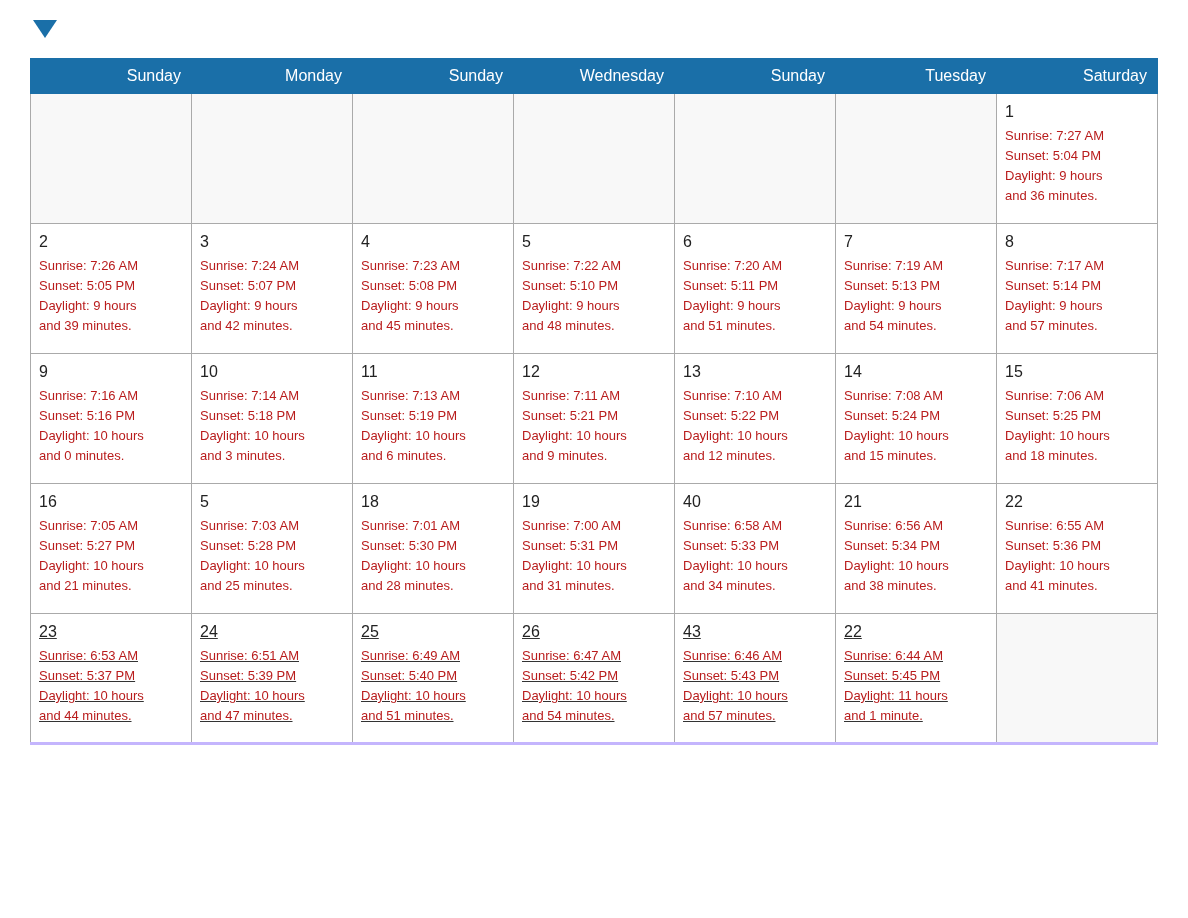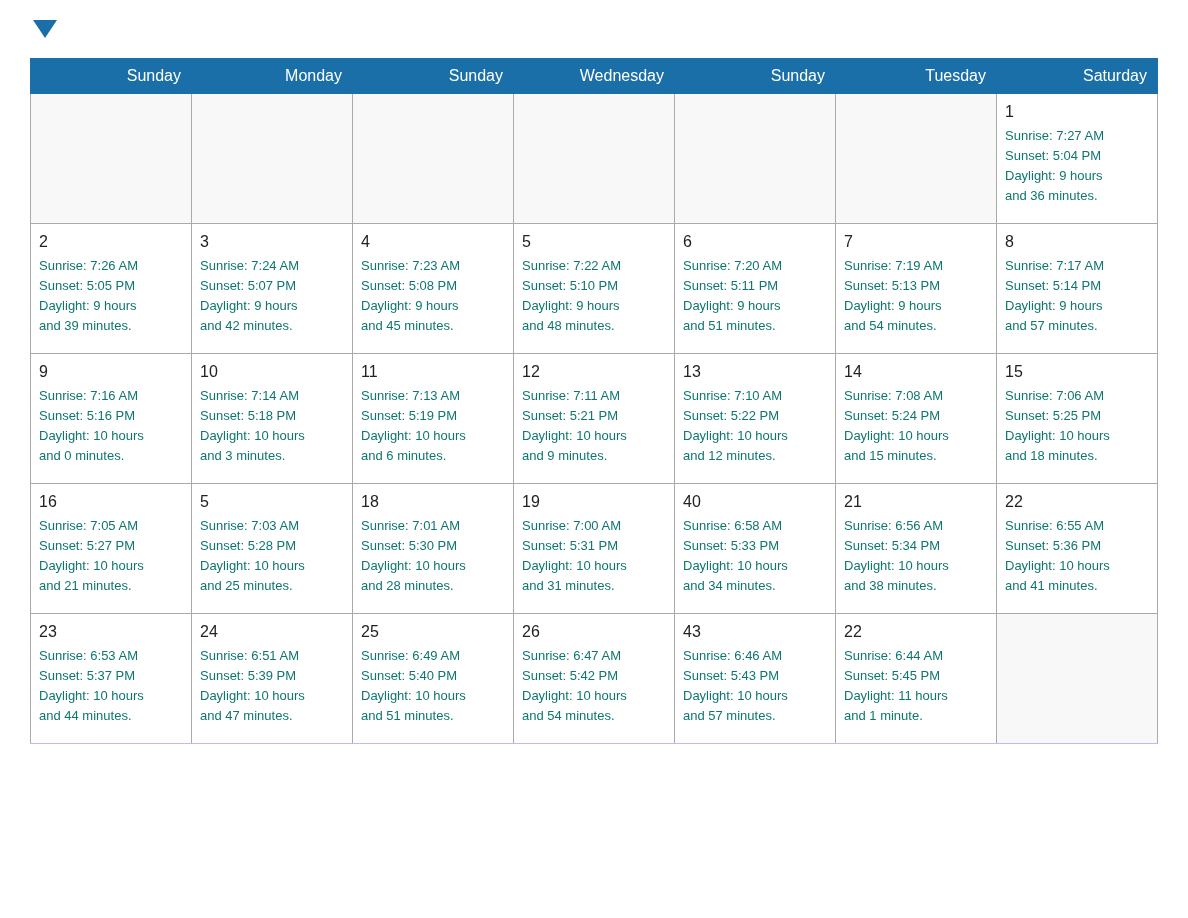--- a/index.html
+++ b/index.html
@@ -85,25 +85,26 @@
     }
     .day-num {
       font-size: 16px;
       font-weight: normal;
       color: #222;
       display: block;
       margin-bottom: 2px;
     }
     .day-info {
       font-size: 13px;
-      color: #0f766e;
+      color: #b91c1c;
       line-height: 1.55;
     }
     .last-row td {
-      border-bottom: 1px solid #c4b5fd;
+      border-bottom: 3px solid #c4b5fd;
+      text-decoration: underline;
     }
   </style>
 </head>
 <body>
 
 <div class="header">
   <div class="logo">
     <div class="logo-general">
       <span></span>
       <span class="logo-arrow"></span>

